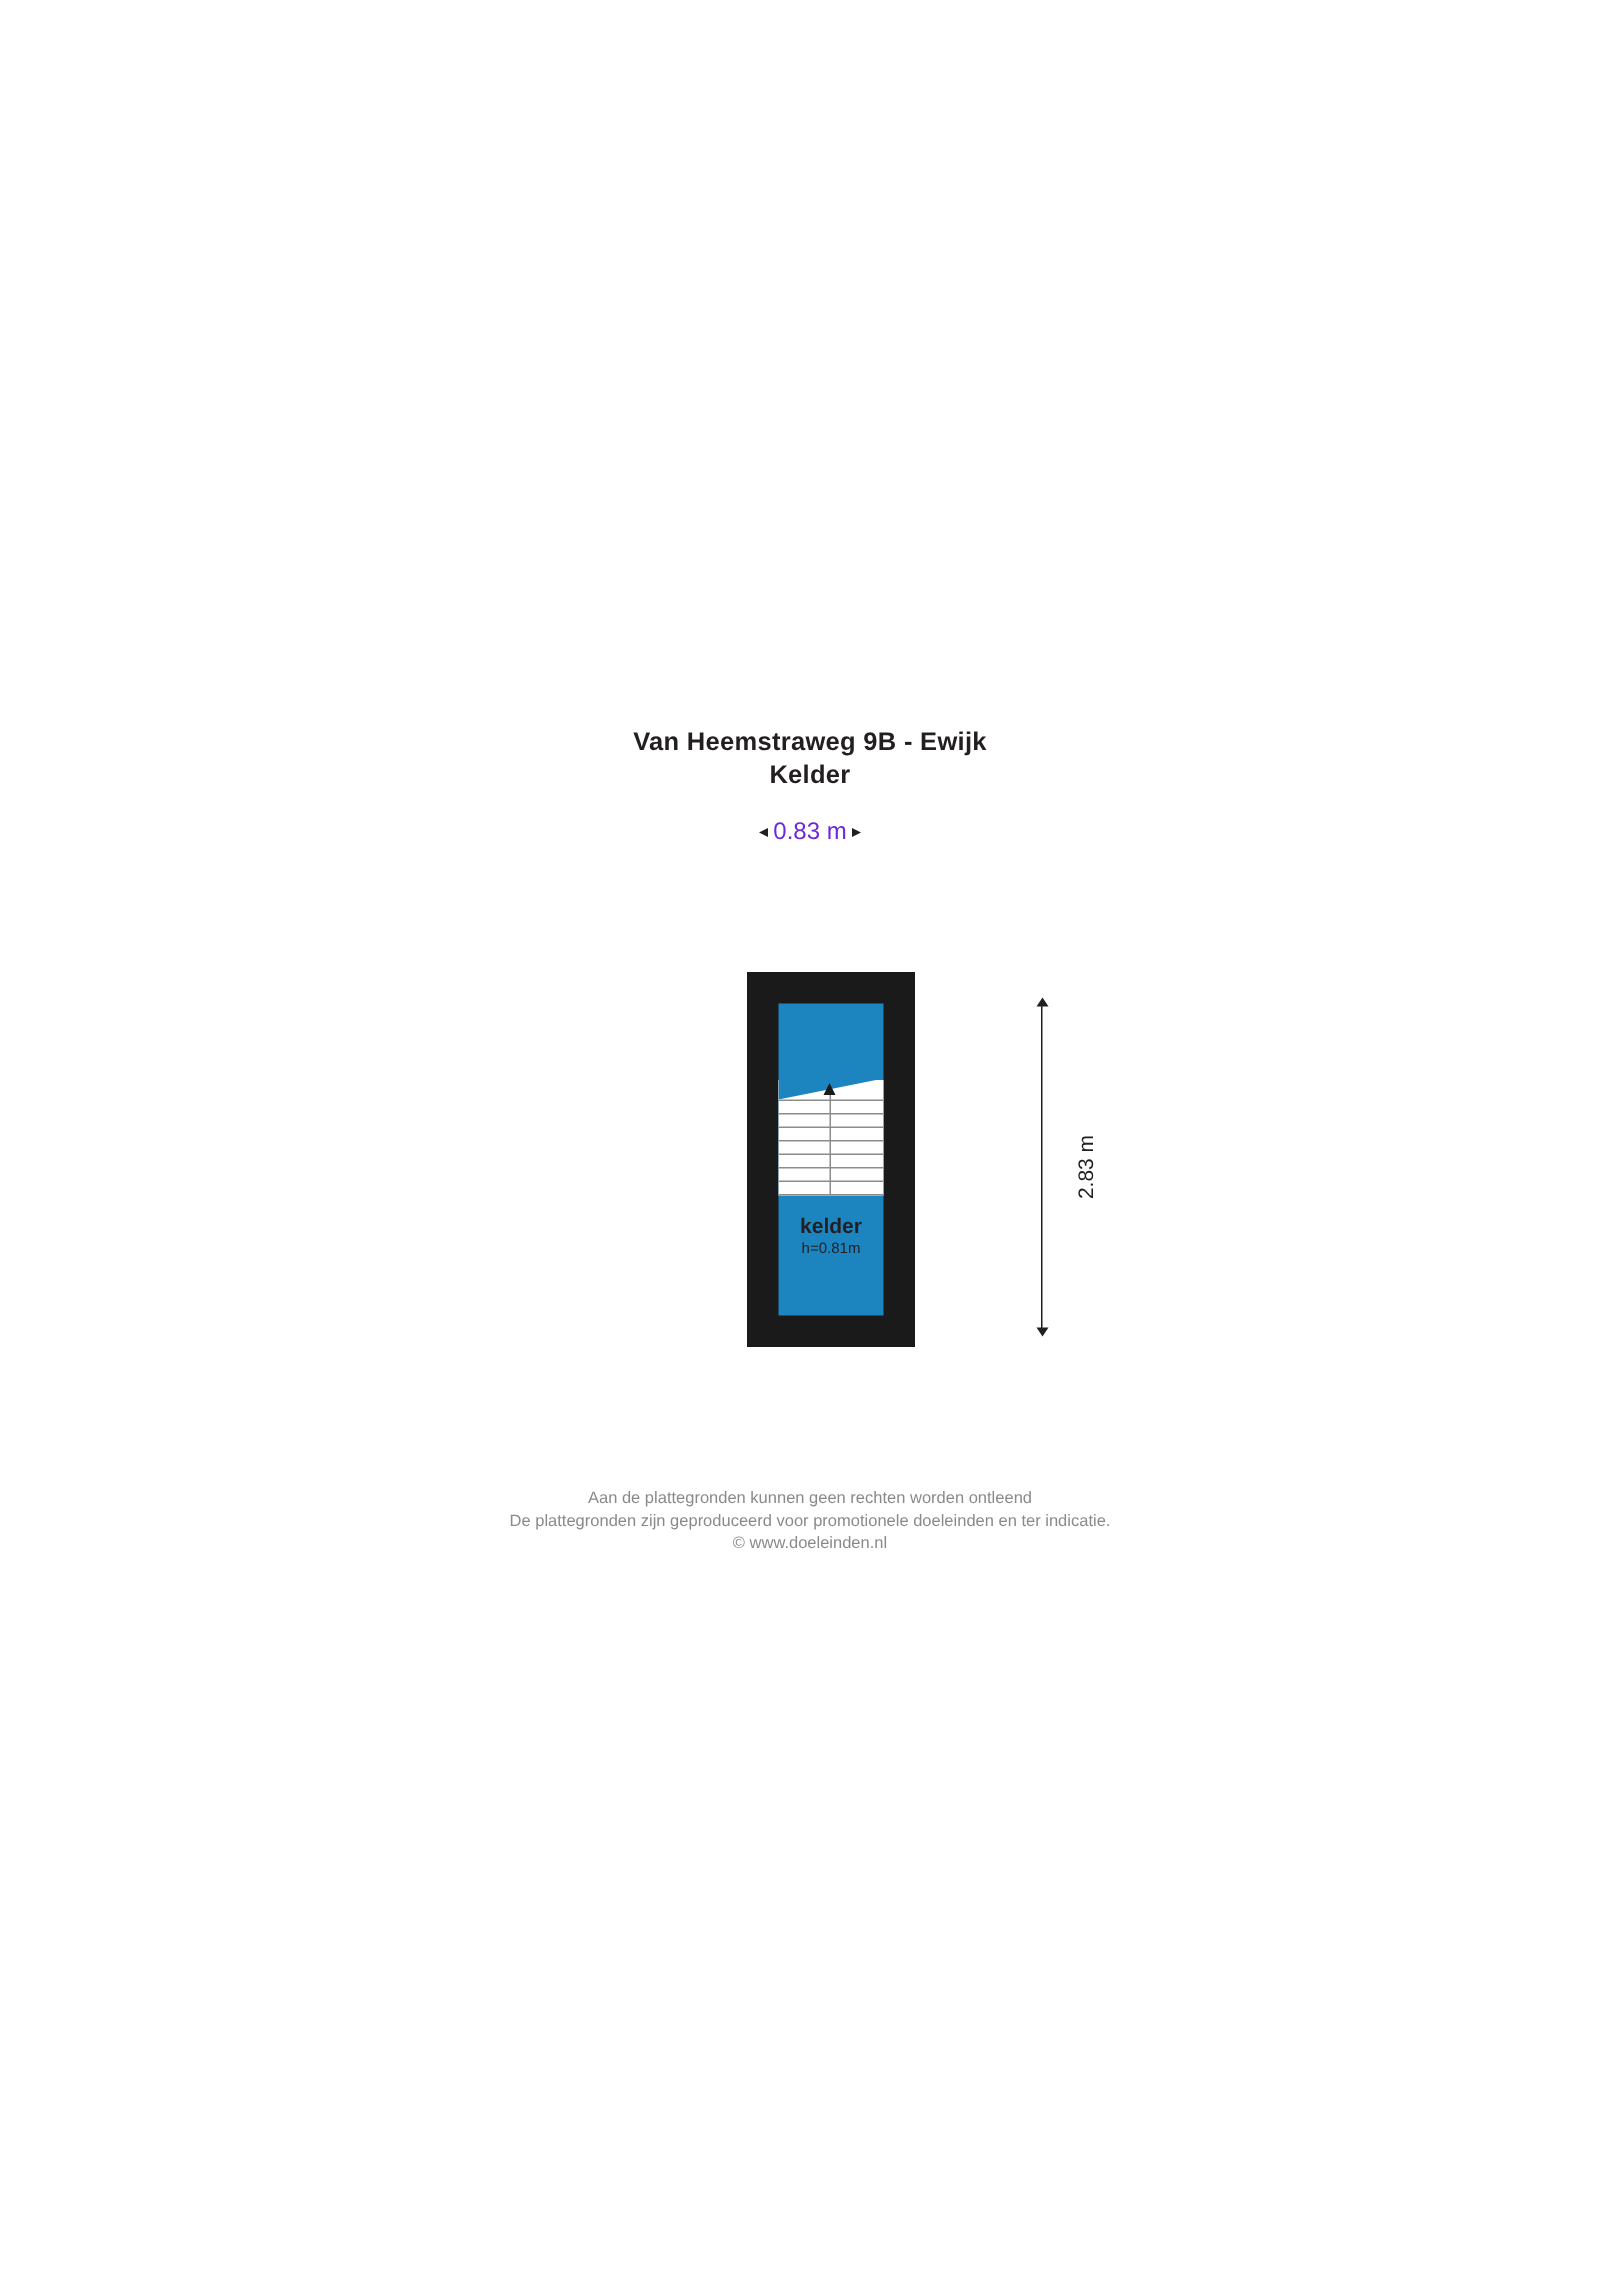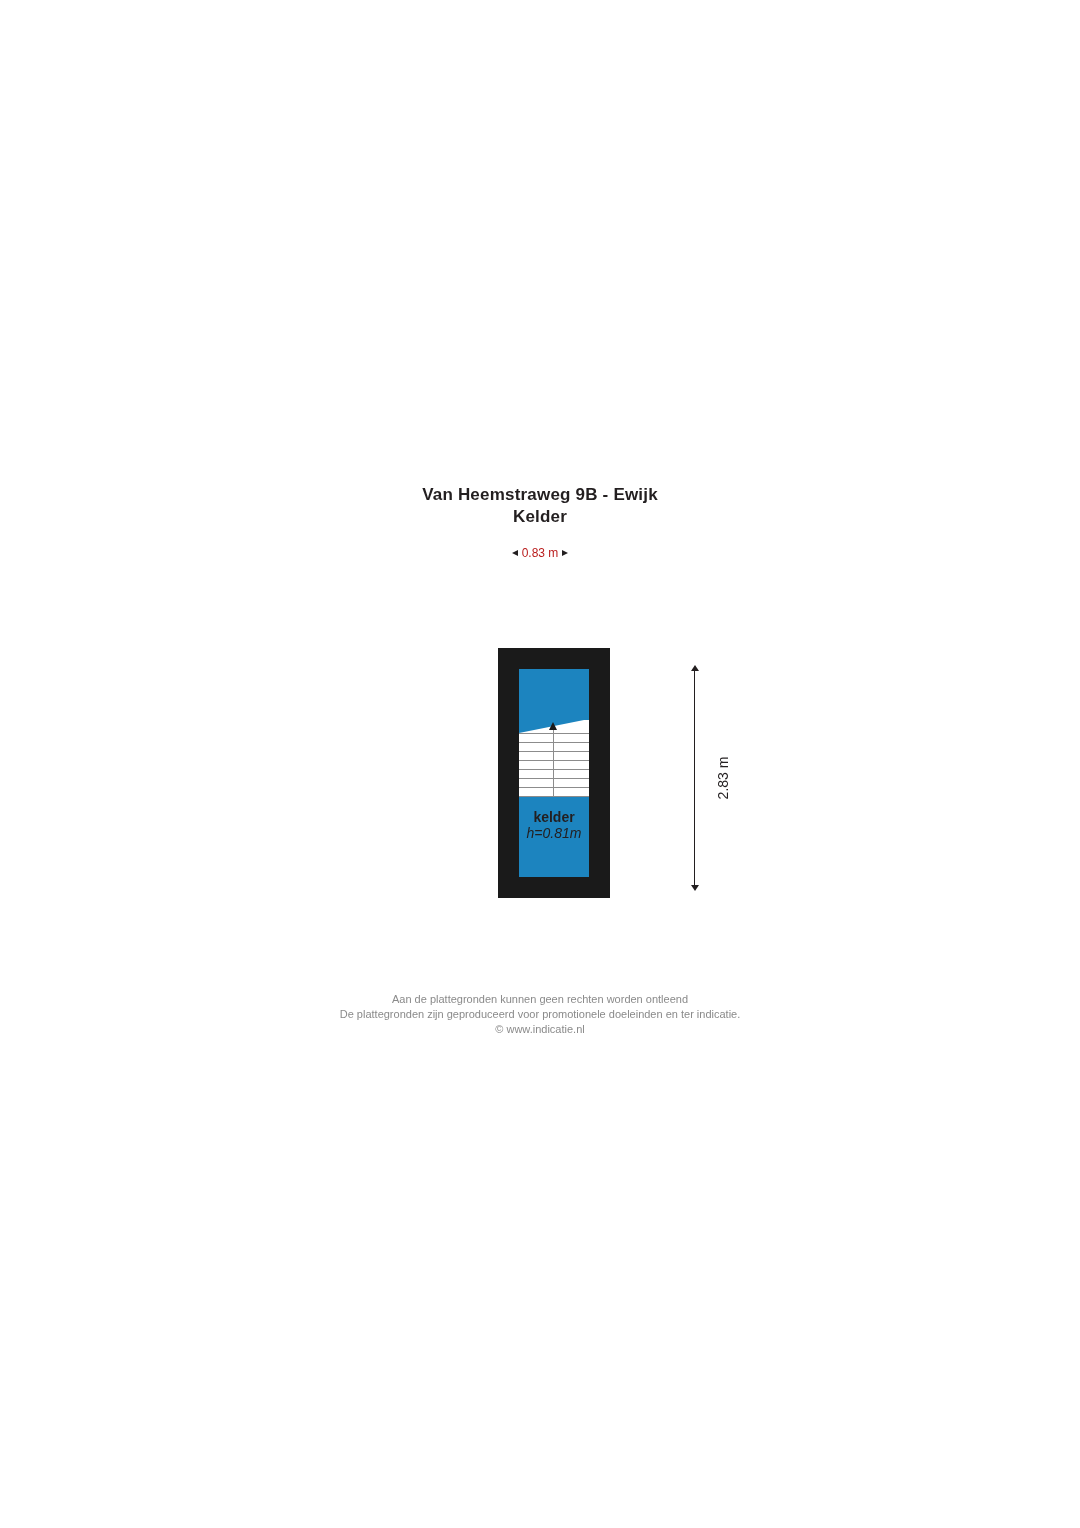--- a/index.html
+++ b/index.html
@@ -51,22 +51,22 @@
     display: flex;
     justify-content: center;
     align-items: center;
   }
   .dim-top-inner {
     display: flex;
     align-items: center;
     gap: 4px;
   }
   .dim-top-label {
-    font-size: 12px;
-    color: #b91c1c;
+    font-size: 16px;
+    color: #6d28d9;
     white-space: nowrap;
   }
   .tick-left, .tick-right {
     width: 0;
     height: 0;
     border-top: 3.5px solid transparent;
     border-bottom: 3.5px solid transparent;
   }
   .tick-left { border-right: 6px solid #231f20; }
   .tick-right { border-left: 6px solid #231f20; }
@@ -141,23 +141,22 @@
     top: 140px;
     text-align: center;
     color: #231f20;
   }
   .room-name {
     font-size: 14px;
     font-weight: bold;
     line-height: 17px;
   }
   .room-height {
-    font-size: 14px;
+    font-size: 10px;
     line-height: 14px;
-    font-style: italic;
   }
 
   
   .dim-right {
     position: absolute;
     left: 680px;
     top: 665px;
     width: 40px;
     height: 226px;
   }
@@ -254,16 +253,16 @@
   <div class="dim-right">
     <div class="cap-top"></div>
     <div class="line"></div>
     <div class="cap-bottom"></div>
     <div class="label">2.83 m</div>
   </div>
 
   <div class="footer">
     <div>Aan de plattegronden kunnen geen rechten worden ontleend</div>
     <div>De plattegronden zijn geproduceerd voor promotionele doeleinden en ter indicatie.</div>
-    <div>© www.indicatie.nl</div>
+    <div>© www.doeleinden.nl</div>
   </div>
 
 </div>
 
 </body></html>

